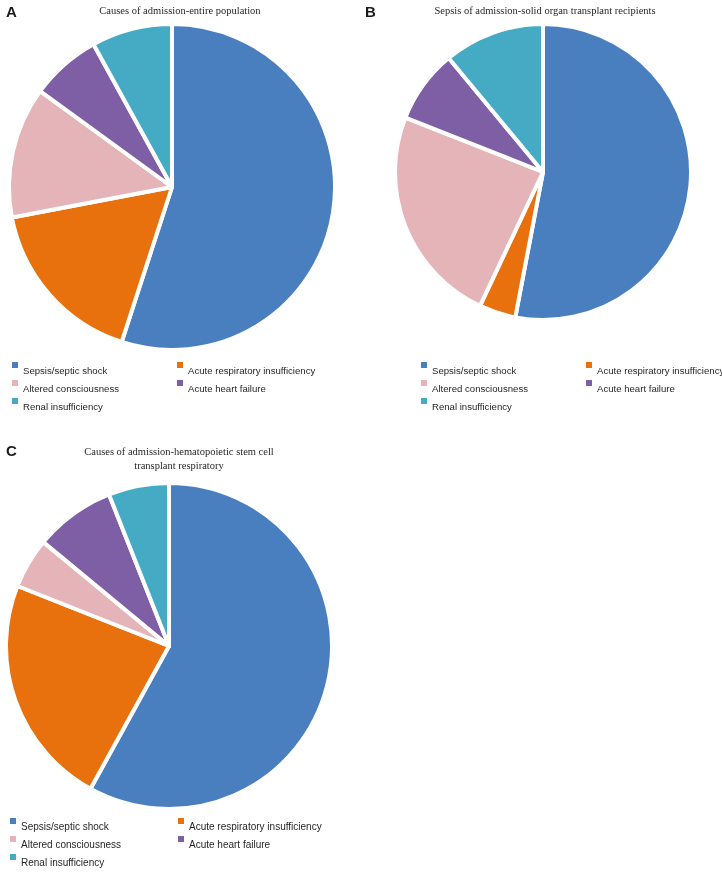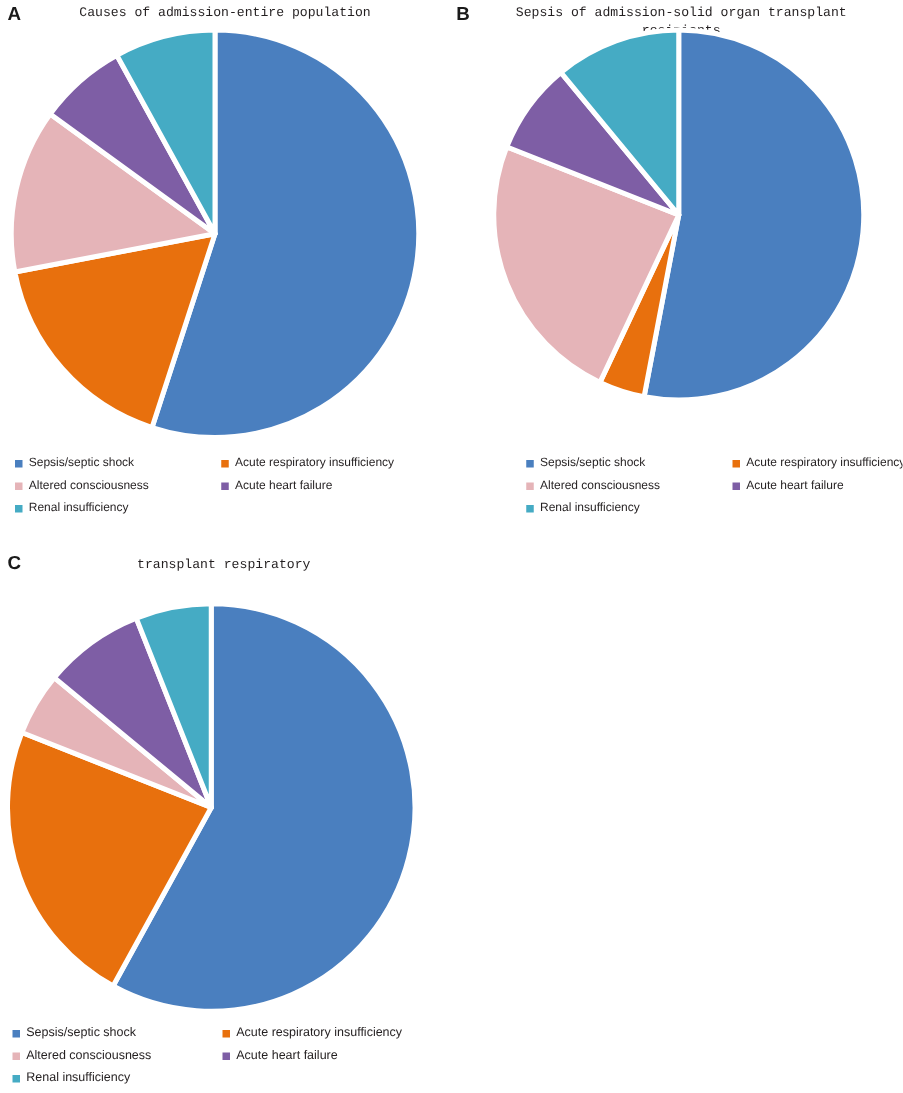--- a/index.html
+++ b/index.html
@@ -26,21 +26,21 @@
   .panel-letter {
     position: absolute;
     font-family: "Liberation Sans", sans-serif;
     font-weight: bold;
     font-size: 15px;
     line-height: 15px;
     color: #1a1a1a;
   }
   .panel-title {
     position: absolute;
-    font-family: Liberation Mono, monospace;
+    font-family: Liberation Serif, serif;
     font-size: 10.5px;
     line-height: 14px;
     color: #231f20;
     text-align: center;
   }
   .pie-wrap {
     position: absolute;
   }
   .pie-wrap svg {
     display: block;
@@ -48,21 +48,21 @@
   }
   .legend {
     position: absolute;
     display: grid;
     grid-template-columns: auto auto;
     column-gap: 0px;
     row-gap: 0px;
   }
   .legend-item {
     display: flex;
-    align-items: center;
+    align-items: flex-start;
     white-space: nowrap;
   }
   .legend-swatch {
     width: 6px;
     height: 6px;
     flex: 0 0 auto;
     margin-right: 5px;
     display: inline-block;
   }
   .legend-label {
@@ -179,20 +179,21 @@
         <div class="legend-item">
           <span class="legend-swatch" style="background: rgb(69, 171, 196);"></span>
           <span class="legend-label">Renal insufficiency</span>
         </div>
       </div>
   </div>
 
   <div class="panel" id="panel-c">
     <div class="panel-letter">C</div>
     <div class="panel-title">
+      <div>Causes of admission-hematopoietic stem cell</div>
       <div>transplant respiratory</div>
     </div>
     <div class="pie-wrap">
       <svg width="340" height="330" viewBox="0 0 340 330">
         <g>
             <path d="M 165 165 L 165 2 A 163 163 0 1 1 86.47415112142045 307.83798884714975 Z" fill="#4a7fbf" stroke="#ffffff" stroke-width="4" stroke-linejoin="round"></path>
             <path d="M 165 165 L 86.47415112142045 307.83798884714975 A 163 163 0 0 1 13.446432800215007 104.99569791239757 Z" fill="#e8700d" stroke="#ffffff" stroke-width="4" stroke-linejoin="round"></path>
             <path d="M 165 165 L 13.446432800215007 104.99569791239757 A 163 163 0 0 1 39.406341427546266 61.099889670963705 Z" fill="#e5b4b8" stroke="#ffffff" stroke-width="4" stroke-linejoin="round"></path>
             <path d="M 165 165 L 39.406341427546266 61.099889670963705 A 163 163 0 0 1 104.99569791239739 13.446432800215064 Z" fill="#7e5ea5" stroke="#ffffff" stroke-width="4" stroke-linejoin="round"></path>
             <path d="M 165 165 L 104.99569791239739 13.446432800215064 A 163 163 0 0 1 164.99999999999997 2 Z" fill="#45abc4" stroke="#ffffff" stroke-width="4" stroke-linejoin="round"></path>

